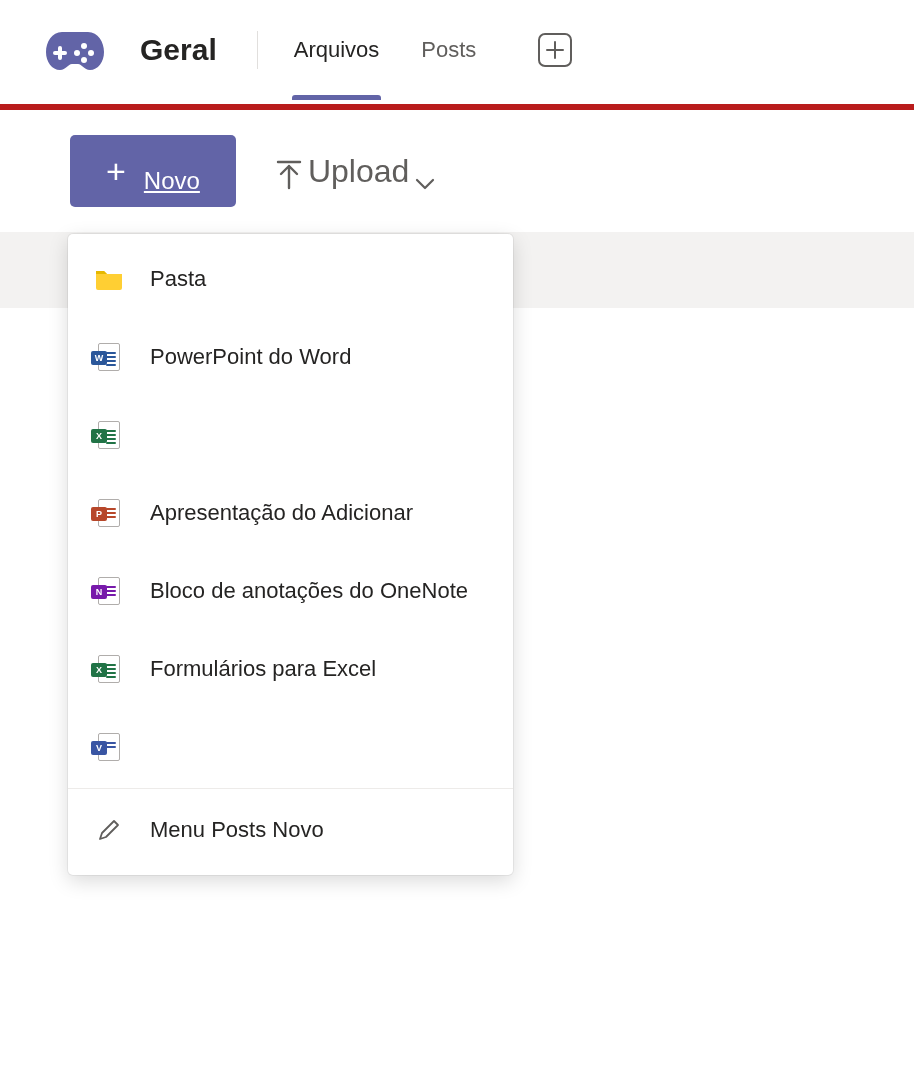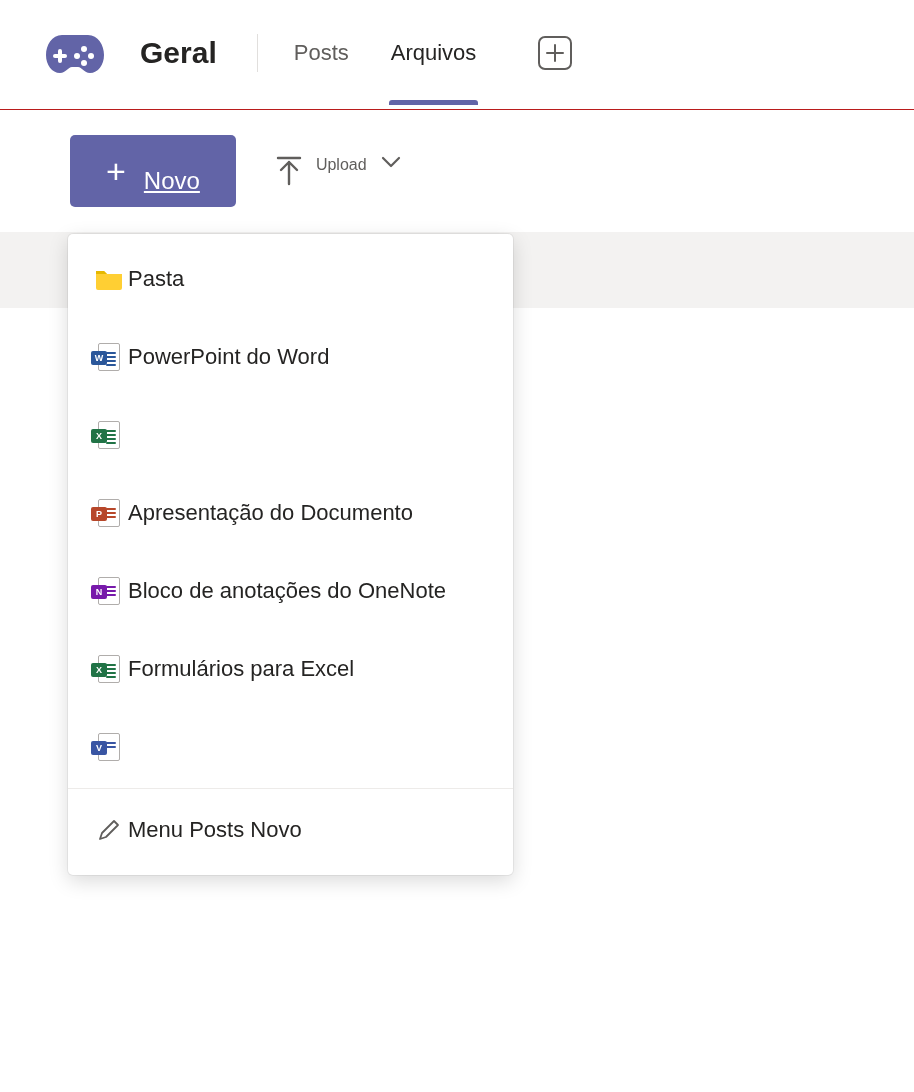--- a/index.html
+++ b/index.html
@@ -11,21 +11,21 @@
     position: relative;
     color: #252423;
   }
 
   
   .header {
     display: flex;
     align-items: center;
     height: 110px;
     padding: 0 0 4px 40px;
-    border-bottom: 1px solid #b91c1c;
+    border-bottom: 6px solid #b91c1c;
   }
   .team-icon {
     width: 70px;
     height: 60px;
     background: #fff;
     display: flex;
     align-items: center;
     justify-content: center;
     border-radius: 6px;
   }
@@ -101,24 +101,24 @@
   }
   .btn-primary .plus {
     font-size: 34px;
     font-weight: 300;
     line-height: 1;
   }
   .btn-primary .lbl { text-decoration: underline; margin-top: 20px; }
 
   .btn-flat {
     display: flex;
-    align-items: flex-start;
-    gap: 14px;
+    align-items: flex-end;
+    gap: 6px;
     color: #605e5c;
-    font-size: 16px;
+    font-size: 32px;
     cursor: pointer;
   }
   .btn-flat svg { stroke: #605e5c; }
 
   
   .stripe {
     background: #f3f2f1;
     height: 76px;
   }
 
@@ -129,21 +129,21 @@
     left: 68px;
     width: 445px;
     background: #fff;
     border-radius: 5px;
     box-shadow: 0 6px 20px rgba(0,0,0,0.15), 0 0 0 1px rgba(0,0,0,0.05);
     padding: 6px 0;
   }
   .menu-item {
     display: flex;
     align-items: center;
-    gap: 4px;
+    gap: 26px;
     padding: 22px 26px;
     font-size: 22px;
     color: #252423;
     cursor: pointer;
   }
   .menu-sep {
     height: 1px;
     background: #edebe9;
     margin: 2px 0;
   }
@@ -189,22 +189,22 @@
       <rect x="9" y="23" width="14" height="4" rx="2" fill="#fff"></rect>
       <circle cx="40" cy="18" r="3" fill="#fff"></circle>
       <circle cx="47" cy="25" r="3" fill="#fff"></circle>
       <circle cx="40" cy="32" r="3" fill="#fff"></circle>
       <circle cx="33" cy="25" r="3" fill="#fff"></circle>
     </svg>
   </div>
   <div class="channel-title">Geral</div>
   <div class="vsep"></div>
   <div class="tabs">
+    <div class="tab active">Arquivos</div>
     <div class="tab">Posts</div>
-    <div class="tab active">Arquivos</div>
     <div class="add-tab-btn">
       <svg width="18" height="18" viewBox="0 0 18 18">
           <path d="M9 1v16M1 9h16" stroke="#605e5c" stroke-width="2" stroke-linecap="round"></path>
         </svg>
     </div>
   </div>
 </div>
 
 <div class="toolbar">
   <button class="btn-primary">
@@ -271,21 +271,21 @@
     <span class="file-ico">
       <span class="doc-shape">
         <span class="doc-lines">
             <span style="background:#b7472a"></span>
             <span style="background:#b7472a"></span>
             <span style="background:#b7472a"></span>
           </span>
         <span class="doc-badge" style="background:#b7472a">P</span>
       </span>
     </span>
-    <span>Apresentação do Documento</span>
+    <span>Apresentação do Adicionar</span>
   </div>
 
   <div class="menu-item">
     <span class="file-ico">
       <span class="doc-shape">
         <span class="doc-lines">
             <span style="background:#7719aa"></span>
             <span style="background:#7719aa"></span>
             <span style="background:#7719aa"></span>
           </span>

